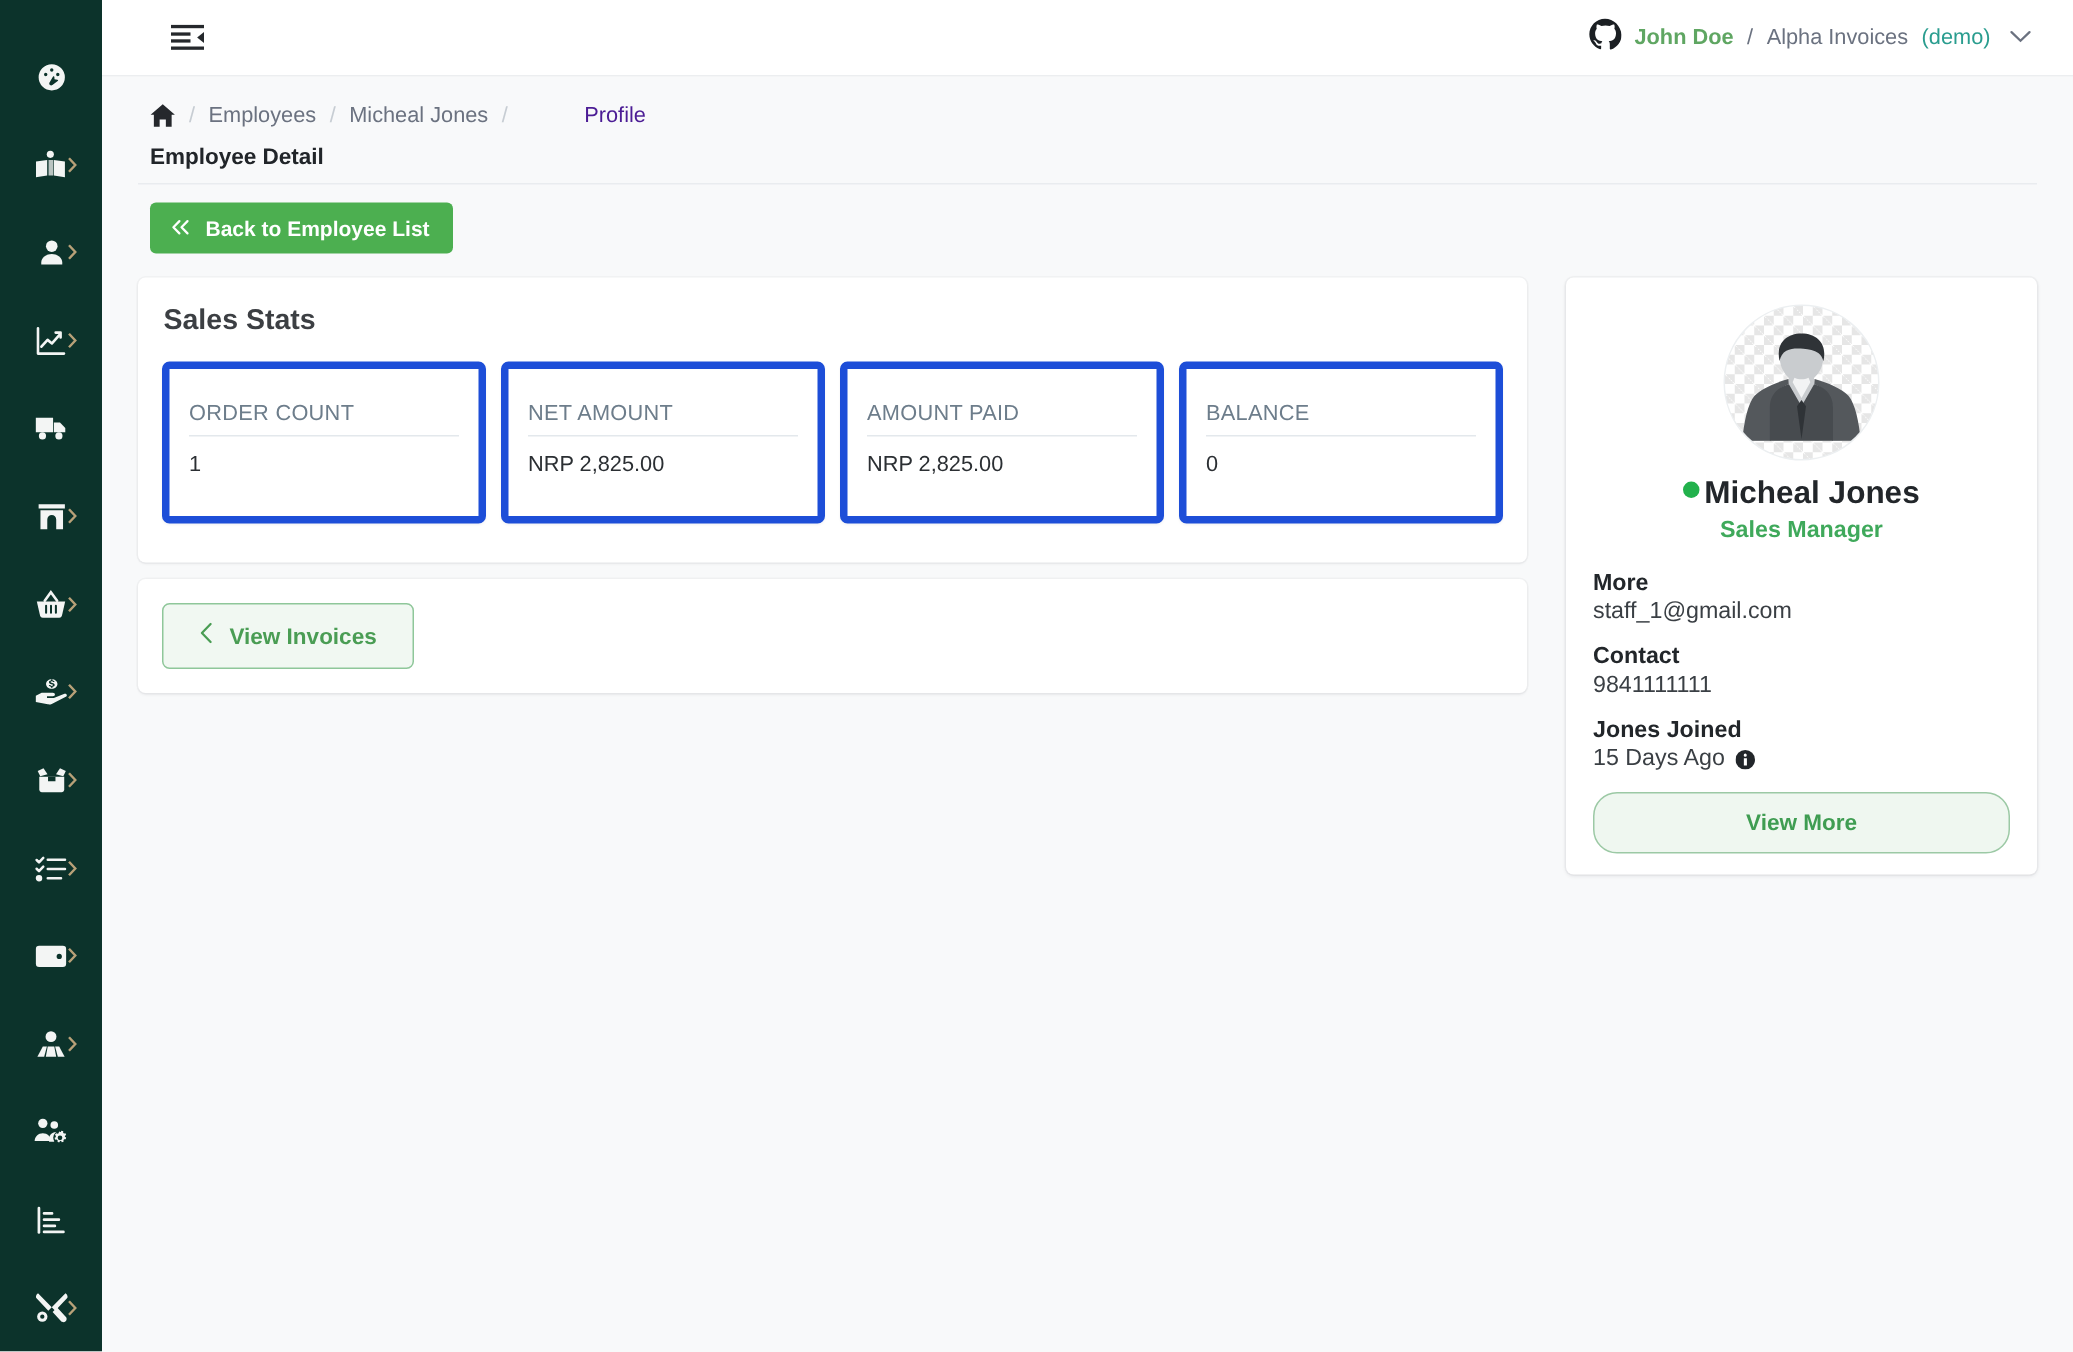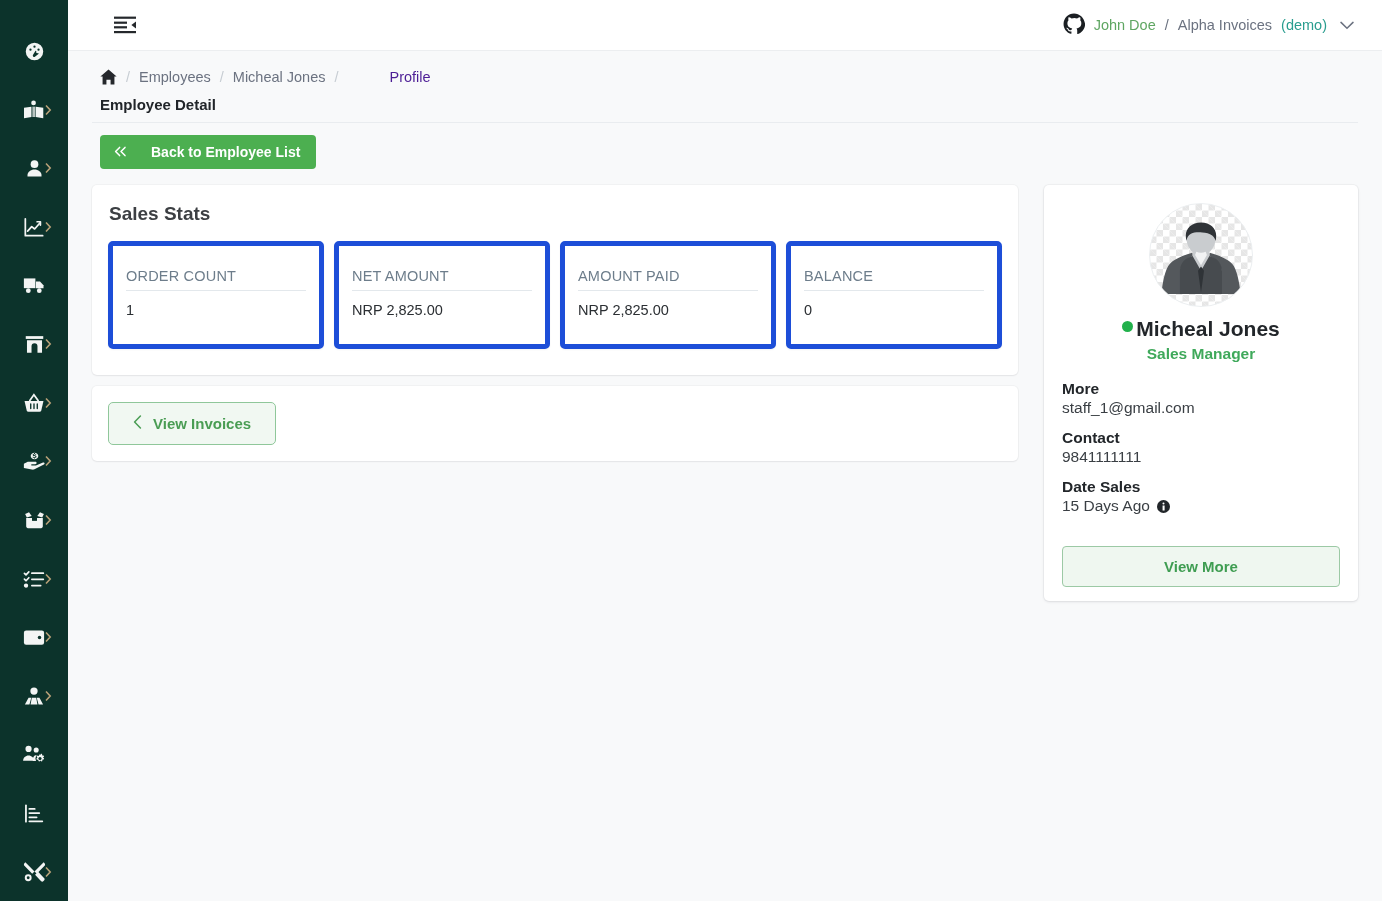--- a/index.html
+++ b/index.html
@@ -49,21 +49,21 @@
     display: flex; align-items: center; justify-content: center;
     cursor: pointer;
   }
   .topbar-spacer { flex: 1; }
   .user-chip {
     display: flex; align-items: center; gap: 9px;
     font-size: 14.5px; cursor: pointer;
     padding-right: 4px;
   }
   .user-chip .gh { display: block; }
-  .user-name { color: #5fa662; font-weight: 400; }
+  .user-name { color: #5fa662; font-weight: 700; }
   .user-org { color: #6b7280; }
   .user-demo { color: #2a9d8f; }
   .caret { margin-left: 4px; }
 
   
   .page {
     flex: 1;
     padding: 14px 24px 0 24px;
     overflow: hidden;
   }
@@ -80,21 +80,21 @@
 
   .page-title {
     font-size: 15px; font-weight: 600; color: #212529;
     padding: 7px 0 9px 8px;
     border-bottom: 1px solid #e9ecef;
     margin-bottom: 0;
   }
 
   .back-row { padding: 12px 0 0 8px; }
   .btn-back {
-    display: inline-flex; align-items: center; gap: 24px;
+    display: inline-flex; align-items: center; gap: 10px;
     background: #4caf50;
     color: #fff;
     border: none; border-radius: 4px;
     font-size: 14px; font-weight: 700;
     font-family: "Liberation Sans", sans-serif;
     padding: 9px 16px 9px 14px;
     cursor: pointer;
   }
   .btn-back .dchev { font-size: 14px; line-height: 1; }
 
@@ -198,25 +198,25 @@
   .detail-list { padding: 17px 8px 0 8px; }
   .detail-label { font-size: 15.5px; font-weight: 700; color: #22262a; padding-bottom: 1px; }
   .detail-value { font-size: 15.5px; color: #3a3f44; padding-bottom: 12px; display: flex; align-items: center; gap: 7px; }
   .info-icon { display: inline-flex; }
 
   .btn-view-more {
     display: block; width: 100%;
     background: #eff7f0;
     color: #3f9d52;
     border: 1px solid #9cc9a5;
-    border-radius: 4px;
+    border-radius: 16px;
     font-size: 15px; font-weight: 700;
     font-family: "Liberation Sans", sans-serif;
     padding: 11px 0;
-    margin-top: 19px;
+    margin-top: 1px;
     cursor: pointer;
   }
 </style>
 </head>
 <body>
 
 <div class="app">
 
   <nav class="sidebar">
 
@@ -564,21 +564,21 @@
             <div class="profile-role">Sales Manager</div>
 
             <div class="detail-list">
 
               <div class="detail-label">More</div>
               <div class="detail-value">staff_1@gmail.com</div>
 
               <div class="detail-label">Contact</div>
               <div class="detail-value">9841111111</div>
 
-              <div class="detail-label">Date Sales</div>
+              <div class="detail-label">Jones Joined</div>
               <div class="detail-value">
                 <span>15 Days Ago</span>
                 <span class="info-icon">
                   <svg width="13" height="13" viewBox="0 0 14 14">
                     <circle cx="7" cy="7" r="7" fill="#22262a"></circle>
                     <path d="M7 2.6a1.1 1.1 0 1 1 0 2.2 1.1 1.1 0 0 1 0-2.2zM6 5.9h2.2v5.3H6V5.9z" fill="#ffffff"></path>
                   </svg>
                 </span>
               </div>
 

